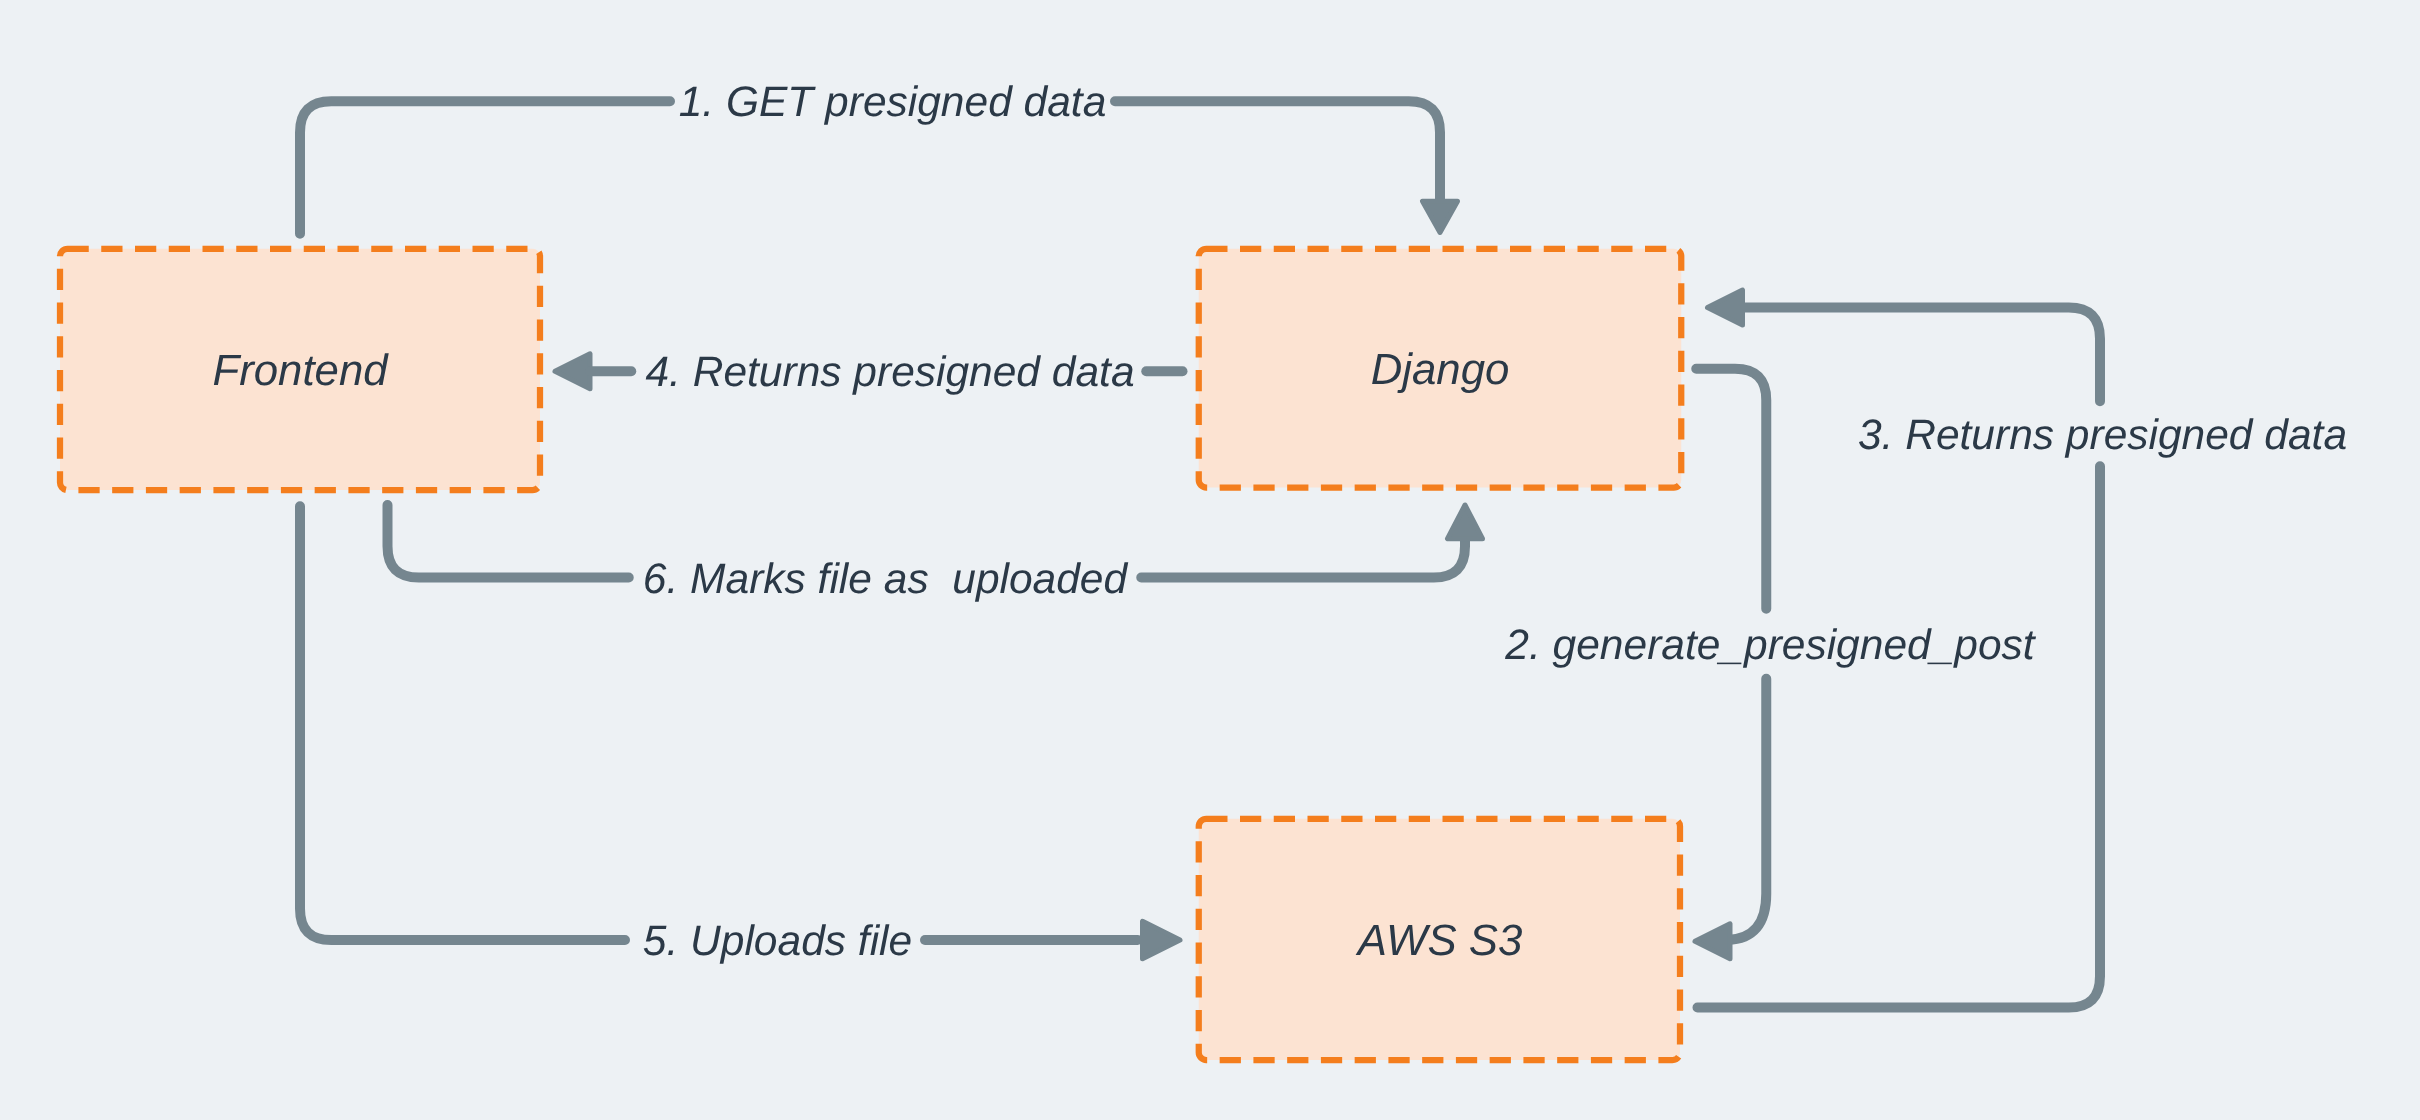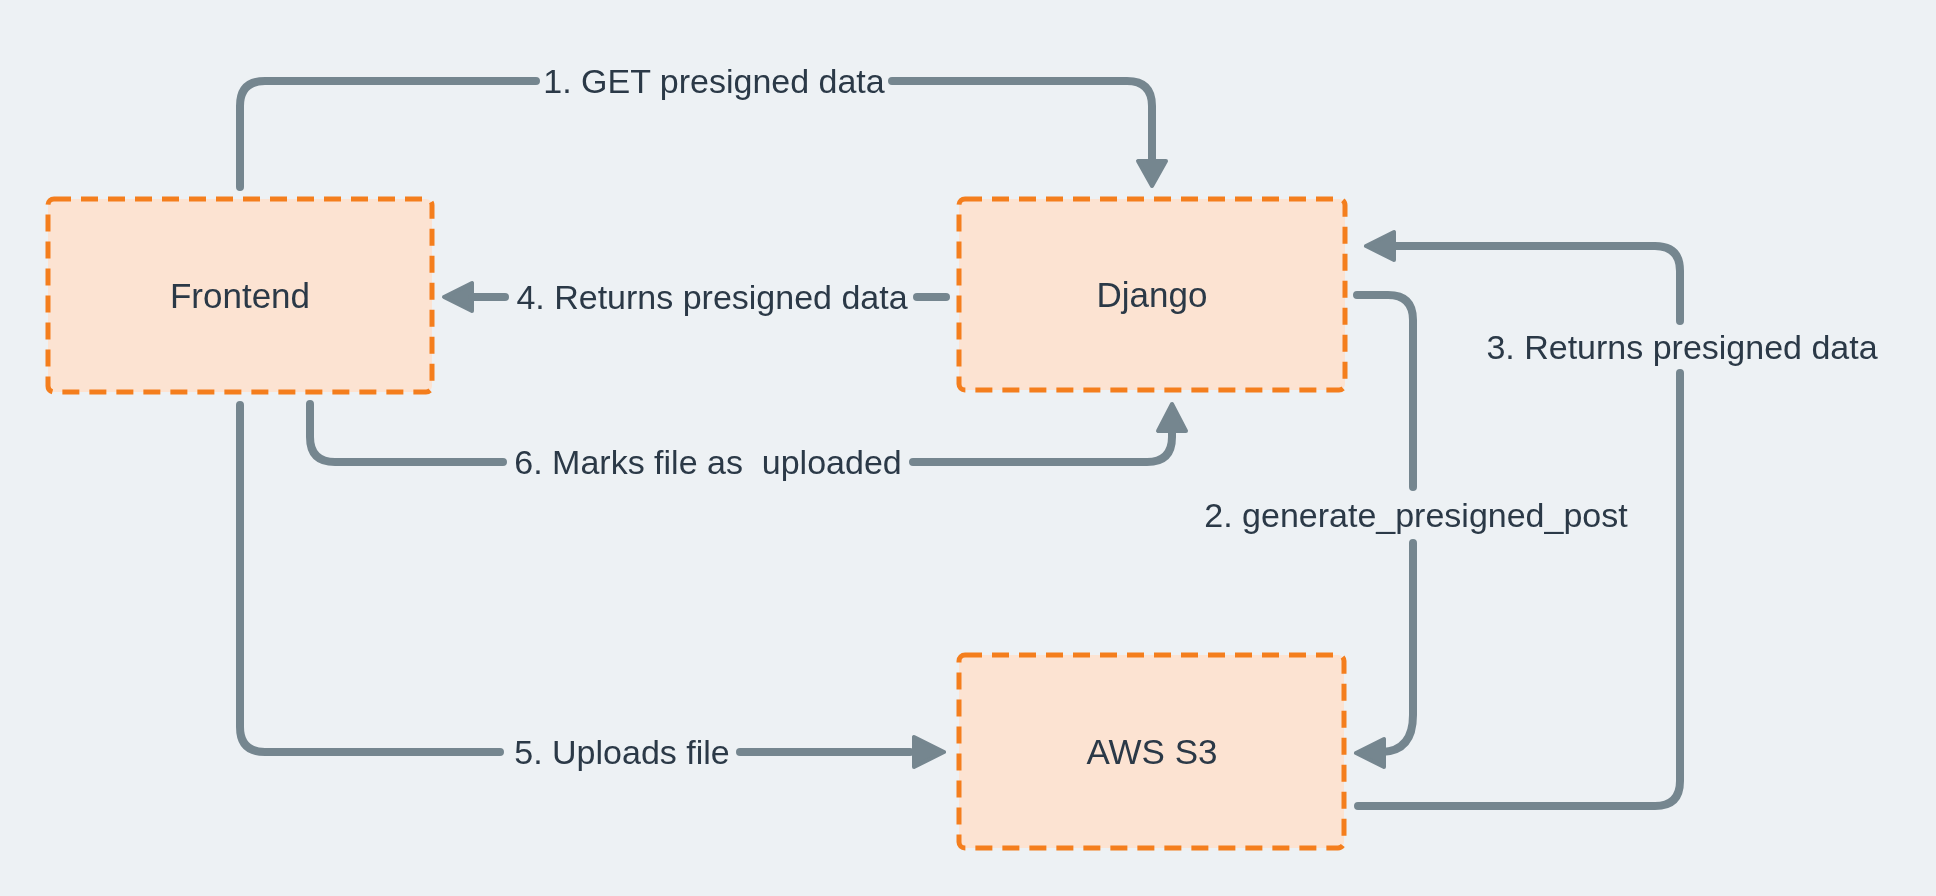--- a/index.html
+++ b/index.html
@@ -6,20 +6,21 @@
   body {
     font-family: "Liberation Sans", sans-serif;
     background: var(--bg, #edf1f4);
   }
   .canvas {
     position: relative;
     width: 1936px;
     height: 896px;
     background: var(--bg, #edf1f4);
     overflow: hidden;
+    font-style: italic;
   }
   svg { display: block; }
   .node-rect {
     fill: var(--box-fill, #fce3d2);
     stroke: var(--box-border, #f47e1d);
     stroke-width: 5;
     stroke-dasharray: 17 10;
   }
   .edge-line {
     fill: none;

